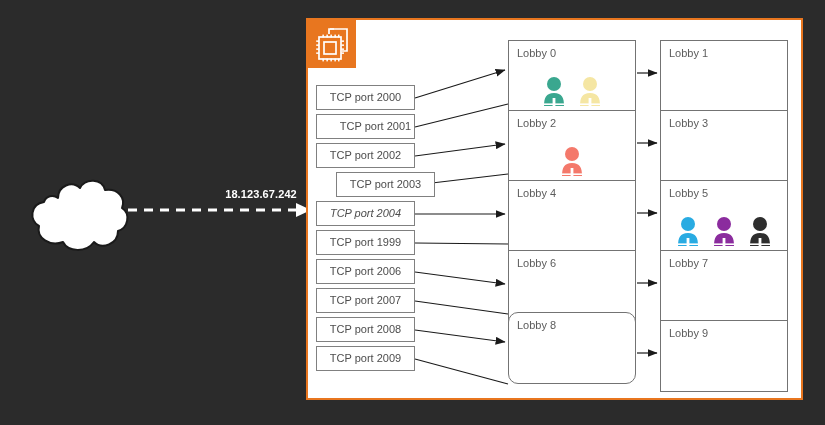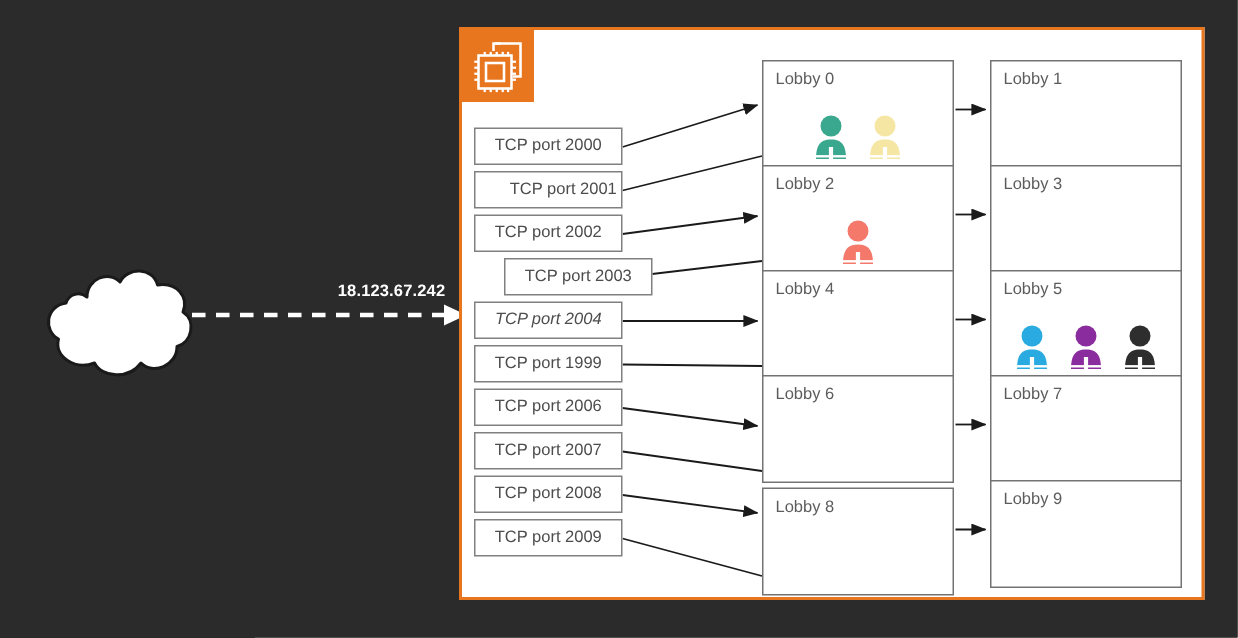--- a/index.html
+++ b/index.html
@@ -285,21 +285,21 @@
             <rect x="2" y="27.4" width="20" height="1.6" fill="#ffffff"></rect>
           </svg>
         </div>
       </div>
       <div class="lobby-box col-left" style="top: 250px;">
         <div class="lobby-title">Lobby 6</div>
       </div>
       <div class="lobby-box col-right" style="top: 250px; padding-left: 12px;">
         <div class="lobby-title">Lobby 7</div>
       </div>
-      <div class="lobby-box col-left" style="top: 325px;">
+      <div class="lobby-box col-left" style="top: 312px; border-radius: 10px;">
         <div class="lobby-title">Lobby 8</div>
       </div>
       <div class="lobby-box col-right" style="top: 320px;">
         <div class="lobby-title">Lobby 9</div>
       </div>
     </div>
 
 </div>
 
 </body></html>

